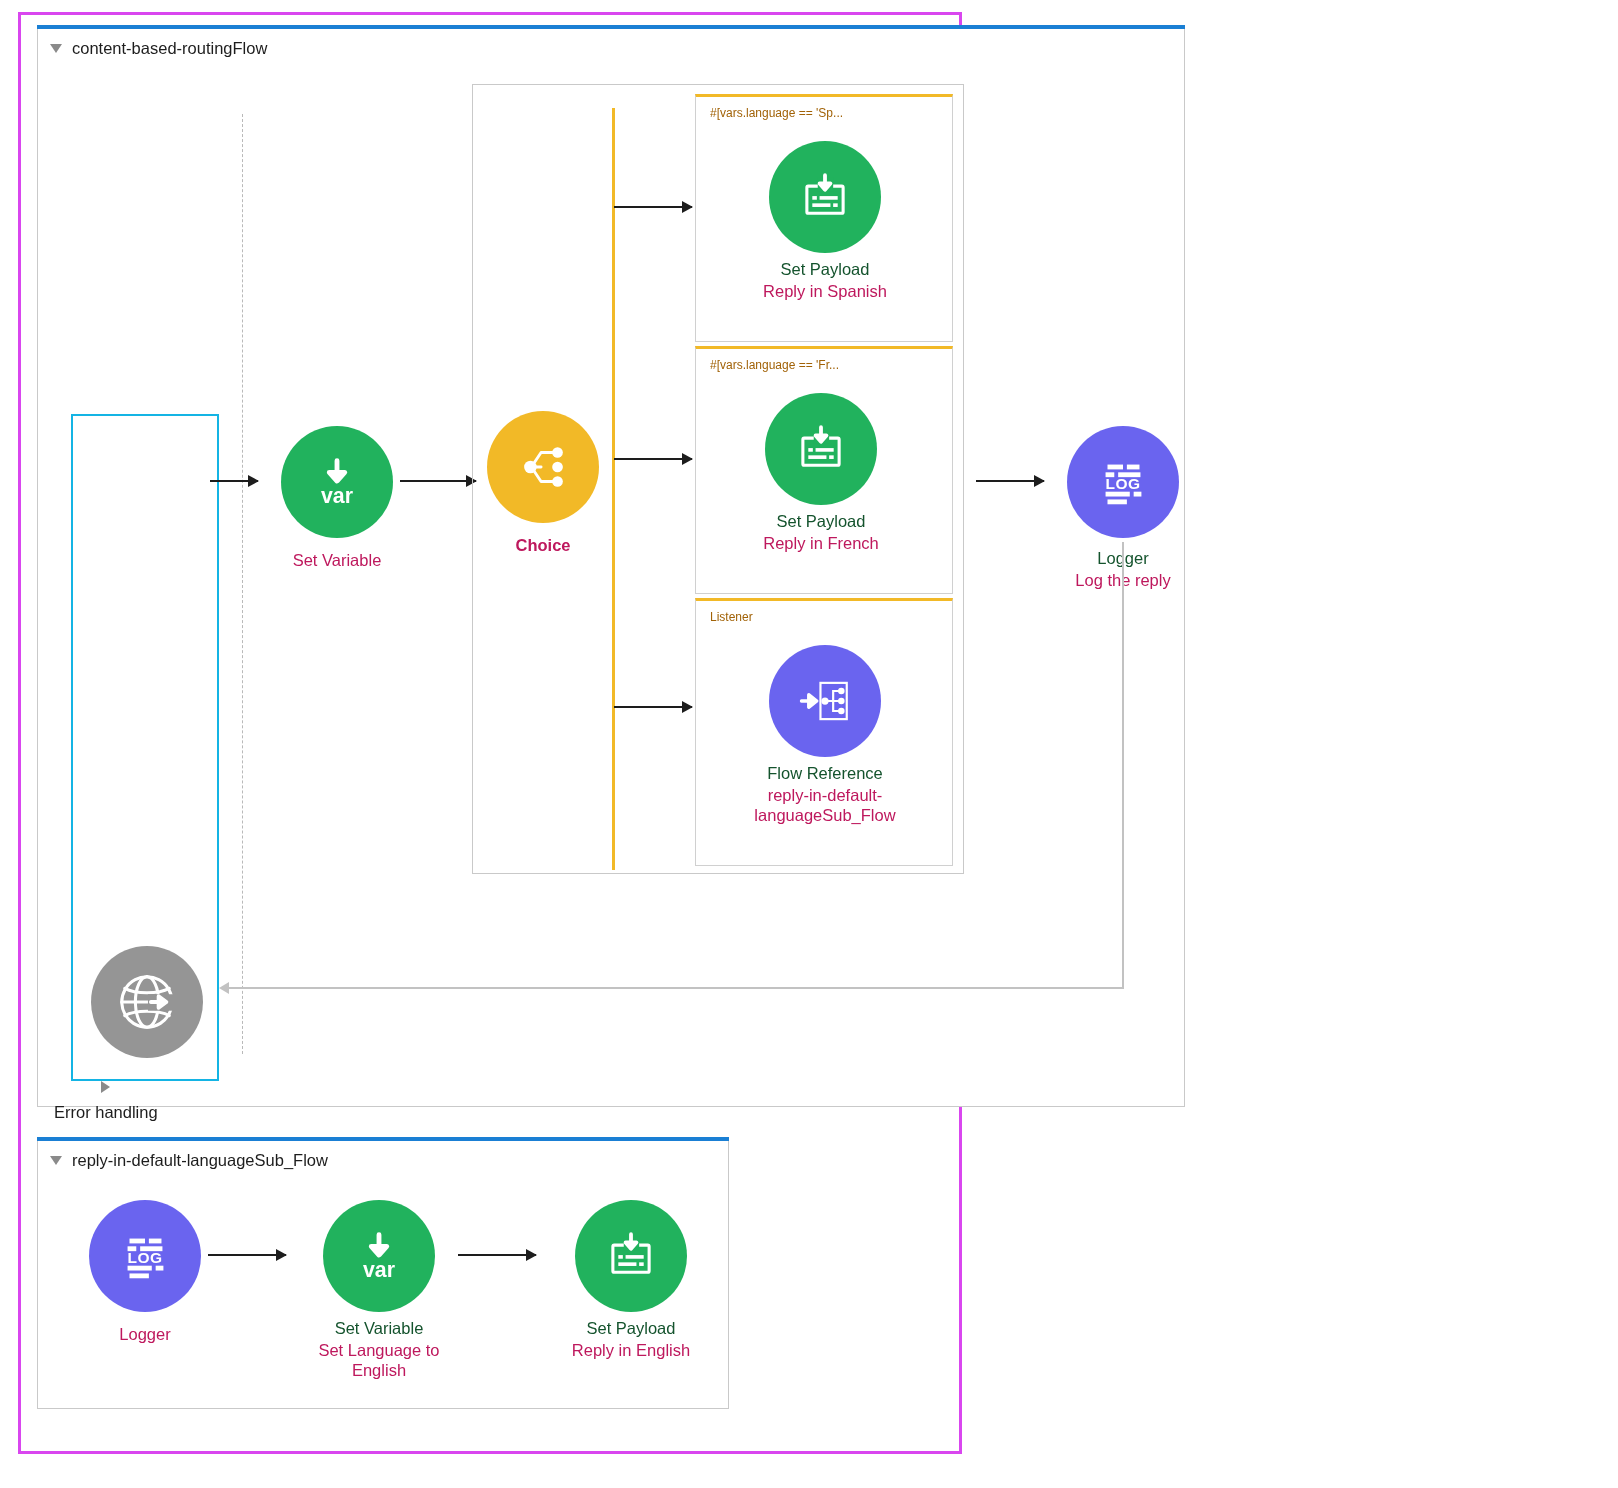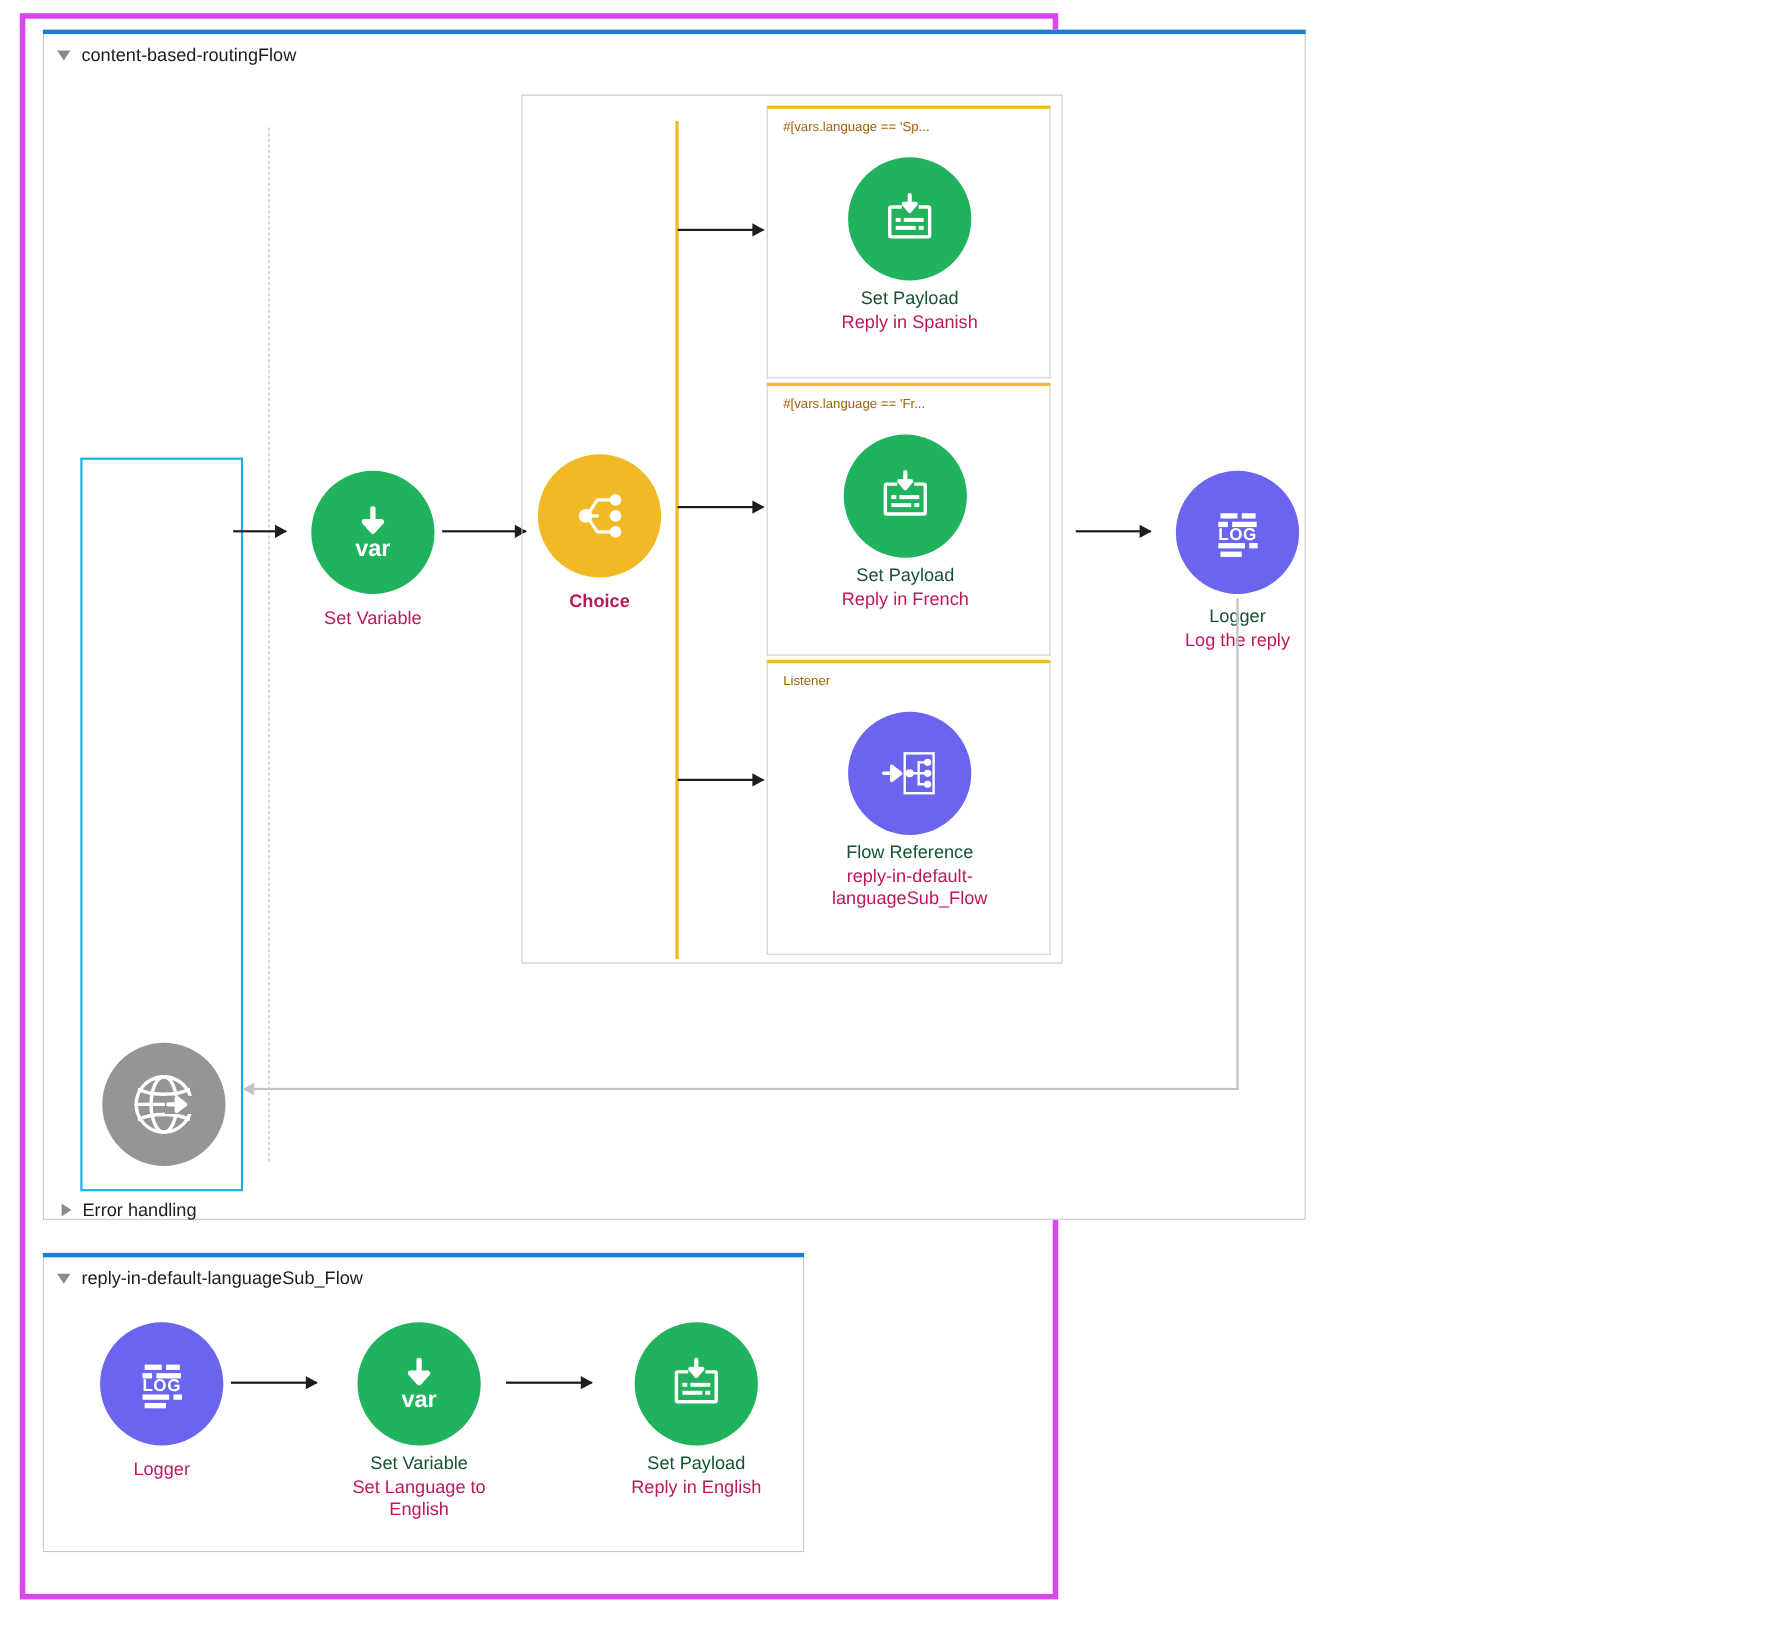--- a/index.html
+++ b/index.html
@@ -16,21 +16,21 @@
     overflow: hidden;
   }
 
   
   .editor-frame {
     position: absolute;
     left: 18px;
     top: 12px;
     width: 944px;
     height: 1442px;
-    border: 5px solid #d946ef;
+    border: 3px solid #d946ef;
     background: #ffffff;
     box-sizing: border-box;
   }
 
   
   .flow-panel {
     position: absolute;
     background: #ffffff;
     border: 1px solid #c9c9c9;
     box-sizing: border-box;
@@ -90,20 +90,21 @@
   .error-handling {
     position: absolute;
     left: 16px;
     top: 1055px;
     height: 34px;
     display: flex;
     align-items: center;
     gap: 10px;
     font-size: 16.5px;
     color: #1d1d1d;
+    flex-direction: column;
   }
 
   
   .source-box {
     position: absolute;
     left: 33px;
     top: 388px;
     width: 148px;
     height: 667px;
     border: 2.5px solid #14b4e4;

